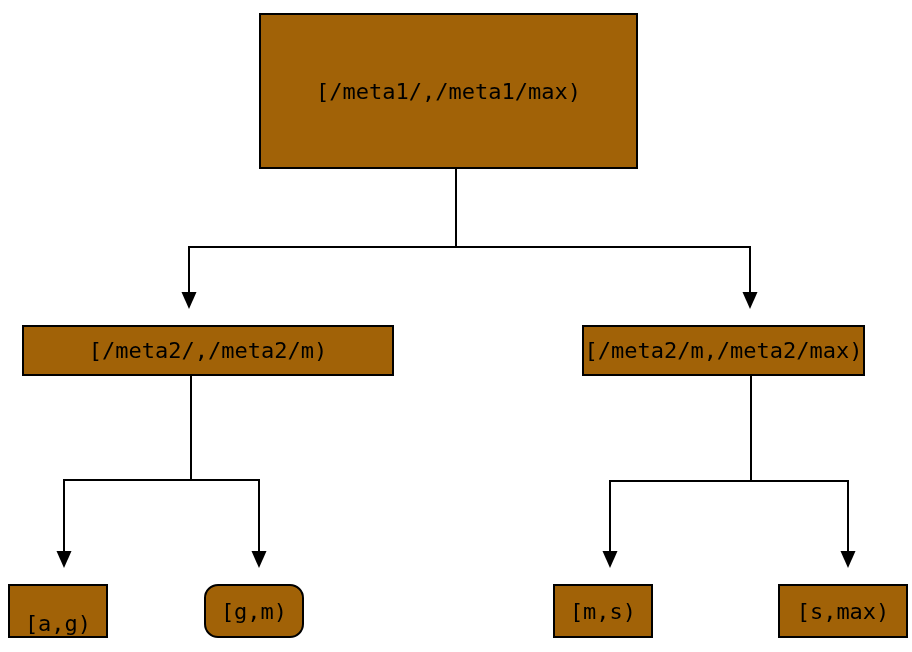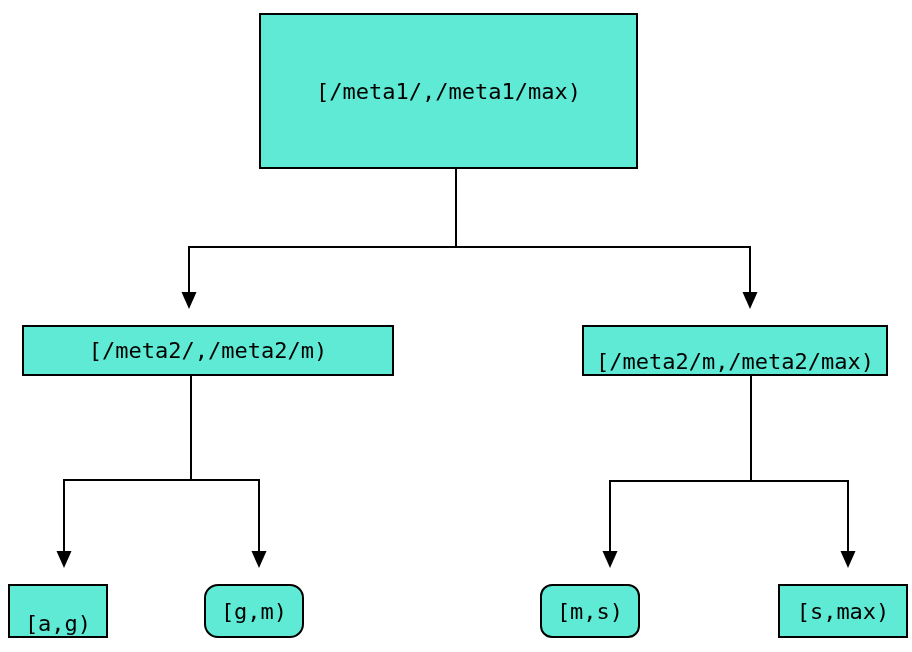--- a/index.html
+++ b/index.html
@@ -26,36 +26,36 @@
     stroke: #000000;
     stroke-width: 2;
   }
   .arrowhead {
     fill: #000000;
     stroke: none;
   }
   .node {
     position: absolute;
     box-sizing: border-box;
-    background: #5eead4;
+    background: #a16207;
     border: 2px solid #000000;
     display: flex;
     align-items: center;
     justify-content: center;
     font-family: "DejaVu Sans Mono", "Liberation Mono", monospace;
     font-size: 22px;
     color: #000000;
     white-space: nowrap;
   }
   #n-root  { left: 259px; top: 13px;  width: 379px; height: 156px; }
   #n-l     { left: 22px;  top: 325px; width: 372px; height: 51px;  }
-  #n-r     { left: 582px; top: 325px; width: 306px; height: 51px; align-items: flex-end;  }
+  #n-r     { left: 582px; top: 325px; width: 283px; height: 51px;  }
   #n-ag    { left: 8px;   top: 584px; width: 100px; height: 54px; align-items: flex-end;  }
   #n-gm    { left: 204px; top: 584px; width: 100px; height: 54px; border-radius: 14px;  }
-  #n-ms    { left: 540px; top: 584px; width: 100px; height: 54px; border-radius: 12px;  }
+  #n-ms    { left: 553px; top: 584px; width: 100px; height: 54px;  }
   #n-smax  { left: 778px; top: 584px; width: 130px; height: 54px;  }
 </style>
 </head>
 <body>
 
 <div class="canvas">
 
   <svg class="edges-svg" viewBox="0 0 912 652" aria-hidden="true">
 
     <path class="edge" d="M456 169 L456 247 M189 247 L750 247"></path>

